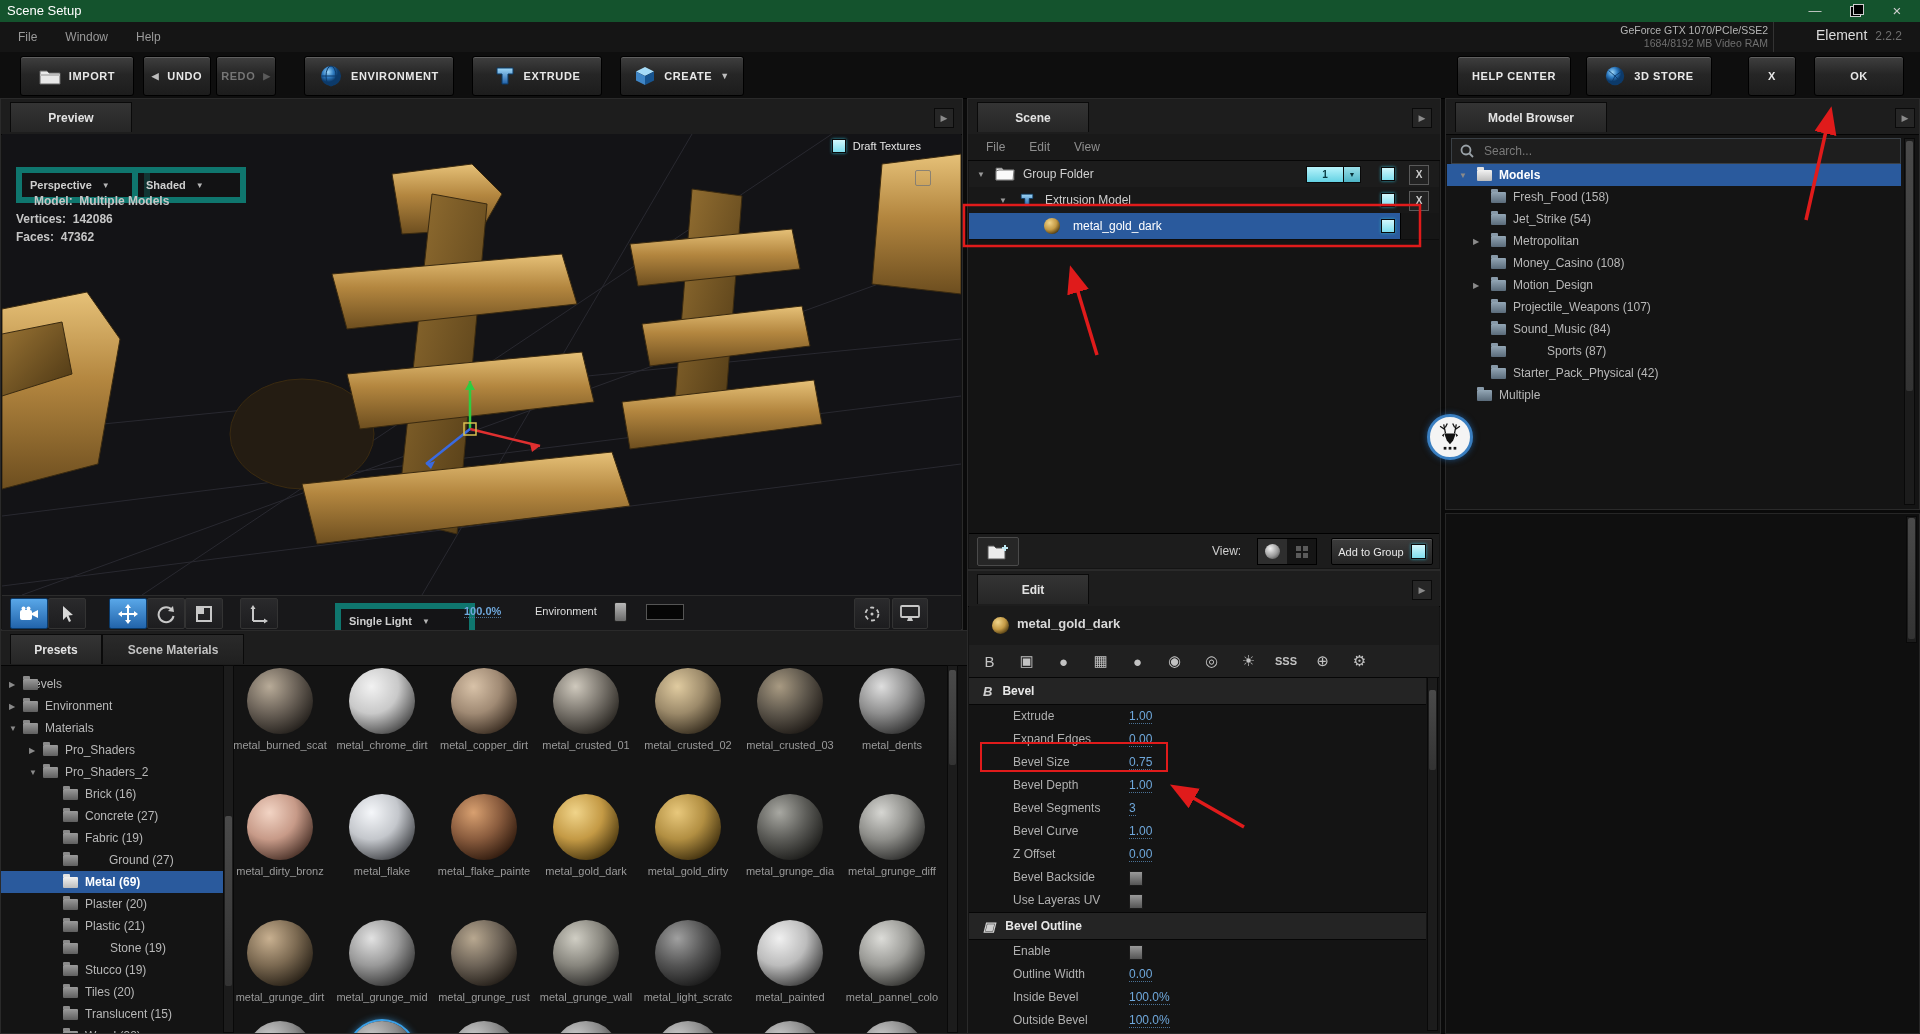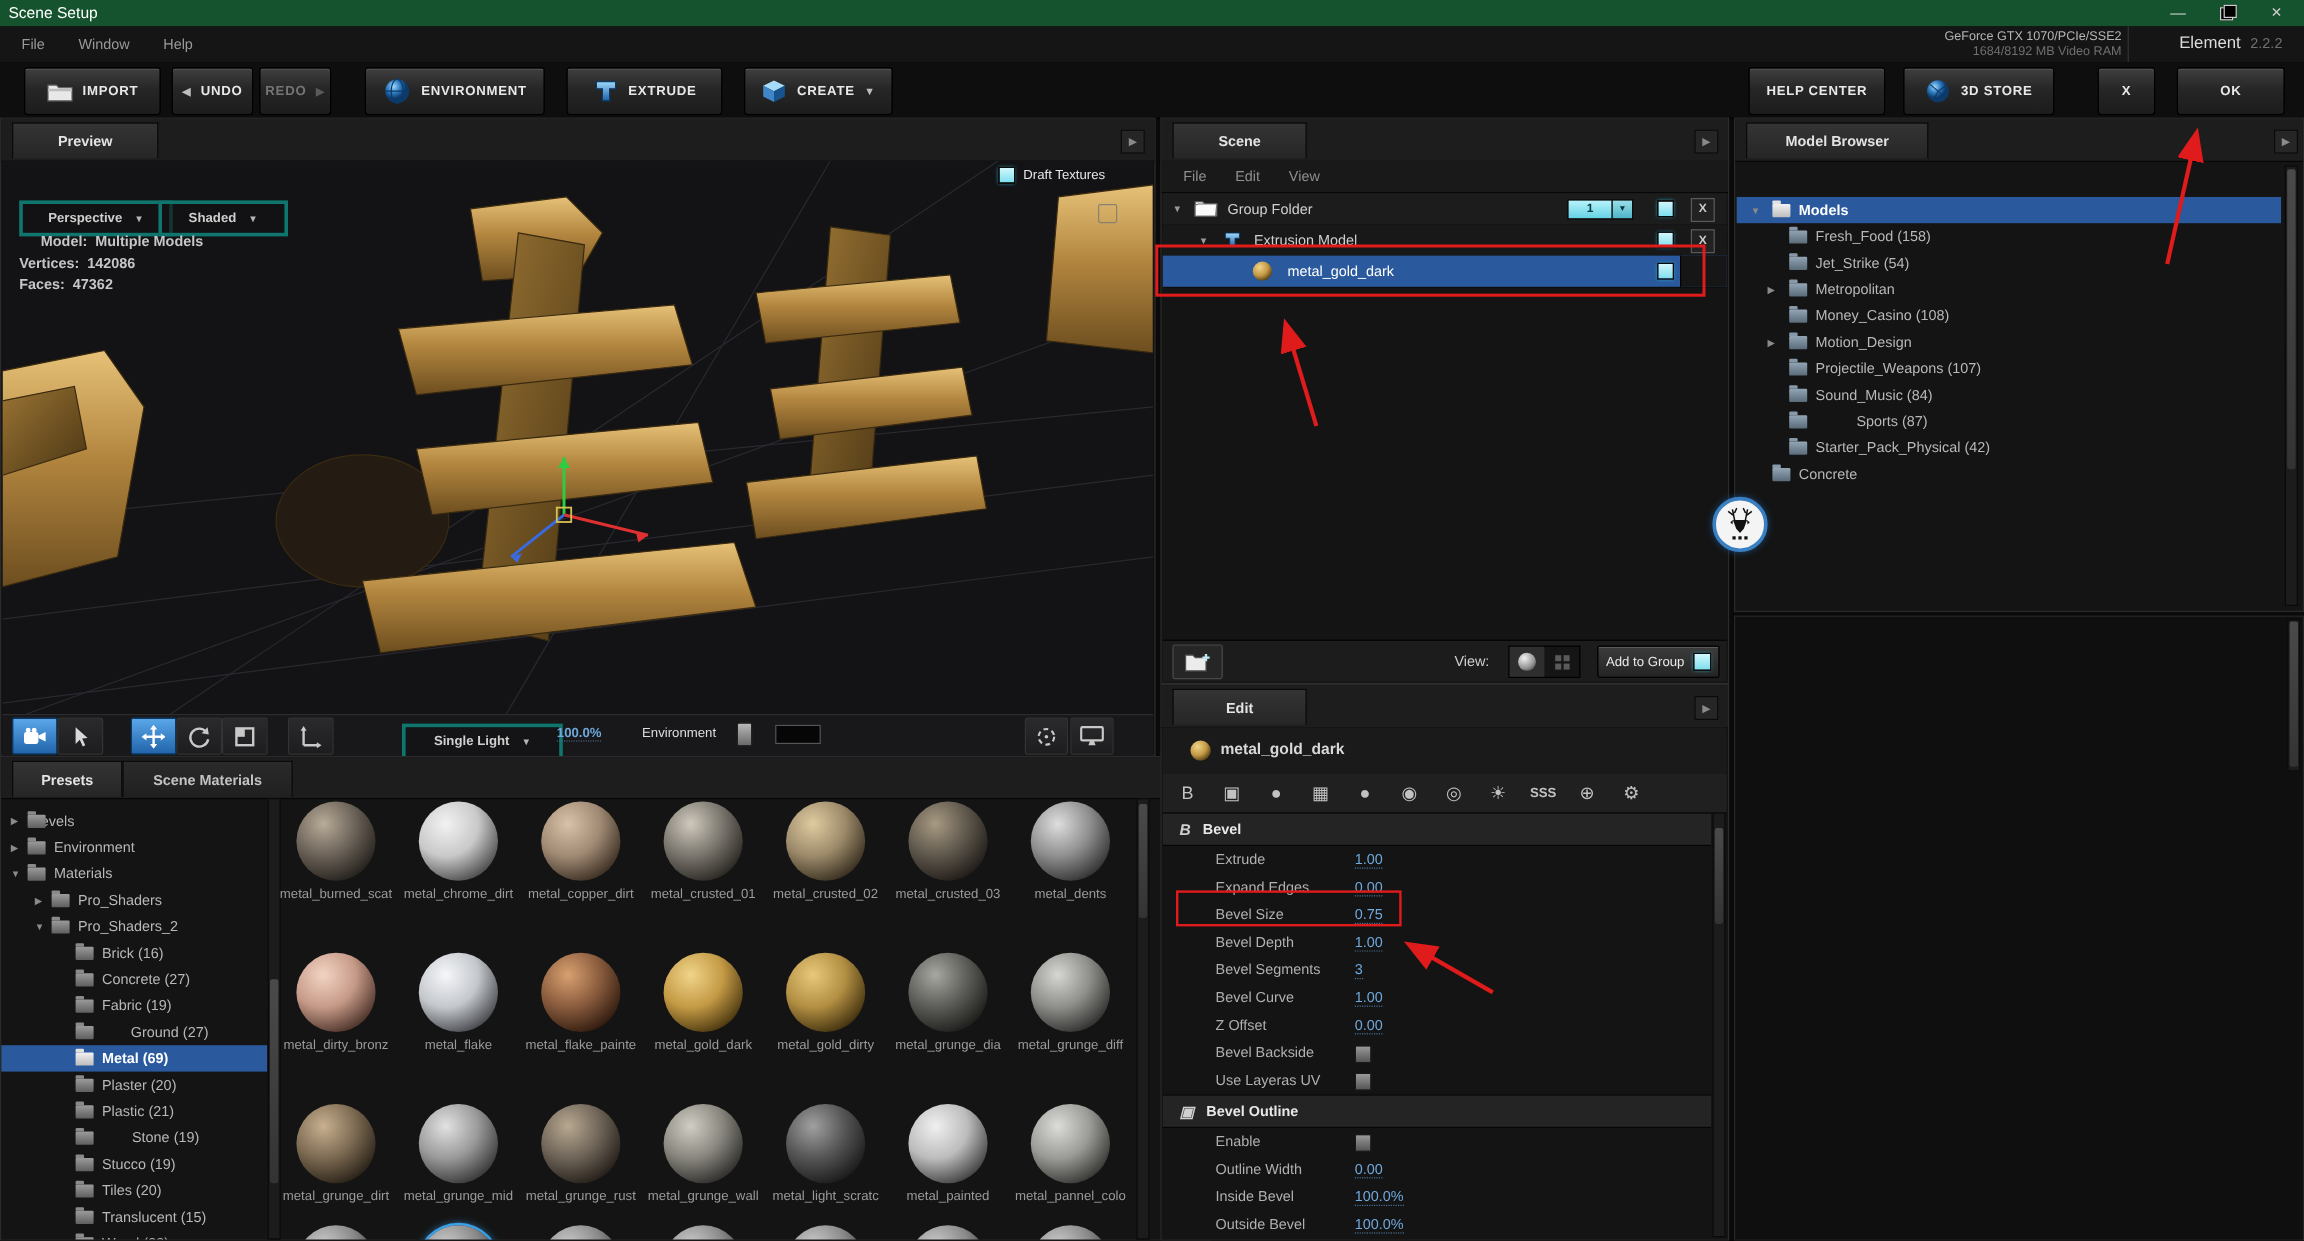--- a/index.html
+++ b/index.html
@@ -36,22 +36,22 @@
         display:flex;align-items:center;justify-content:center;font-size:12px;font-weight:bold;color:#e3e3e3;}
   .ptab.dim{background:linear-gradient(#2a2a2a,#202020);color:#c2c2c2;}
   .parrow{position:absolute;top:9px;width:18px;height:18px;background:#262626;border:1px solid #0a0a0a;
           color:#8a8a8a;font-size:9px;text-align:center;line-height:18px;}
 
   .panel{position:absolute;background:#141414;border:1px solid #2a2a2a;box-sizing:border-box;}
 
   
   #preview-panel{left:0;top:98px;width:963px;height:532px;}
   #viewport{position:absolute;left:1px;top:35px;width:959px;height:461px;background:#131316;overflow:hidden;}
-  .vsel{position:absolute;height:24px;background:rgba(18,18,20,.65);border:3px solid #0f766e;display:flex;align-items:center;
-        justify-content:center;padding:0 8px;font-size:11px;font-weight:bold;color:#cfcfcf;}
+  .vsel{position:absolute;height:24px;background:rgba(18,18,20,.65);border:6px solid #0f766e;display:flex;align-items:center;
+        justify-content:flex-start;padding:0 8px;font-size:11px;font-weight:bold;color:#cfcfcf;}
   .vsel .car{font-size:8px;color:#b5b5b5;margin-left:10px;}
   #model-info{position:absolute;left:14px;top:58px;font-size:12px;font-weight:bold;color:#c6c6c6;line-height:18px;}
   #model-info .ln1{padding-left:18px;}
   #draft{position:absolute;right:40px;top:5px;display:flex;align-items:center;gap:7px;font-size:11px;color:#e6e6e6;}
   .cyanbox{width:12px;height:12px;border:1px solid #0a0a0a;background:linear-gradient(#d2f8fd,#7fdeee);box-shadow:0 0 3px #2ca8bd;}
   #expand-ico{position:absolute;right:30px;top:36px;width:14px;height:14px;border:1px solid #777;border-radius:2px;opacity:.8;}
 
   #vtoolbar{position:absolute;left:1px;top:496px;width:959px;height:34px;background:#18181a;border-top:1px solid #2c2c2c;}
   .vbtn{position:absolute;top:2px;width:36px;height:29px;border:1px solid #333;border-radius:2px;background:linear-gradient(#2a2a2c,#1d1d1f);
         display:flex;align-items:center;justify-content:center;}
@@ -740,20 +740,27 @@
     <div class="vscroll abs" id="edit-scroll">
       <div class="vhandle" style="top:12px;height:80px;"></div>
     </div>
   </div>
 
   <div id="browser-panel" class="panel">
     <div class="phead">
       <div class="ptab" style="left:9px;width:150px;">Model Browser</div>
       <div class="parrow" style="right:4px;">▶</div>
     </div>
+    <div id="search-bar">
+      <svg width="14" height="14" viewBox="0 0 14 14">
+          <circle cx="6" cy="6" r="4.5" fill="none" stroke="#9aa2a8" stroke-width="1.8"></circle>
+          <path d="M9.5,9.5 L13,13" stroke="#9aa2a8" stroke-width="1.8"></path>
+        </svg>
+      <input id="search-input" placeholder="Search..." style="">
+    </div>
     <div id="browser-tree">
         <div class="trow sel">
           <span class="tarr" style="left: 12px;">▼</span>
           <span class="fold lit" style="left: 30px;"></span>
           <span style="padding-left: 52px;">Models</span>
         </div>
         <div class="trow">
           <span class="fold blue" style="left: 44px;"></span>
           <span style="padding-left: 66px;">Fresh_Food (158)</span>
         </div>
@@ -786,21 +793,21 @@
         <div class="trow">
           <span class="fold blue" style="left: 44px;"></span>
           <span style="padding-left: 100px;">Sports (87)</span>
         </div>
         <div class="trow">
           <span class="fold blue" style="left: 44px;"></span>
           <span style="padding-left: 66px;">Starter_Pack_Physical (42)</span>
         </div>
         <div class="trow">
           <span class="fold blue" style="left: 30px;"></span>
-          <span style="padding-left: 52px;">Concrete</span>
+          <span style="padding-left: 52px;">Multiple</span>
         </div>
       </div>
     <div class="vscroll" style="right:4px;top:39px;bottom:4px;">
       <div class="vhandle" style="top:2px;height:250px;"></div>
     </div>
   </div>
   <div id="browser-bottom" class="abs">
     <div class="vscroll" style="right:2px;top:2px;height:125px;">
       <div class="vhandle" style="top:1px;height:121px;"></div>
     </div>

